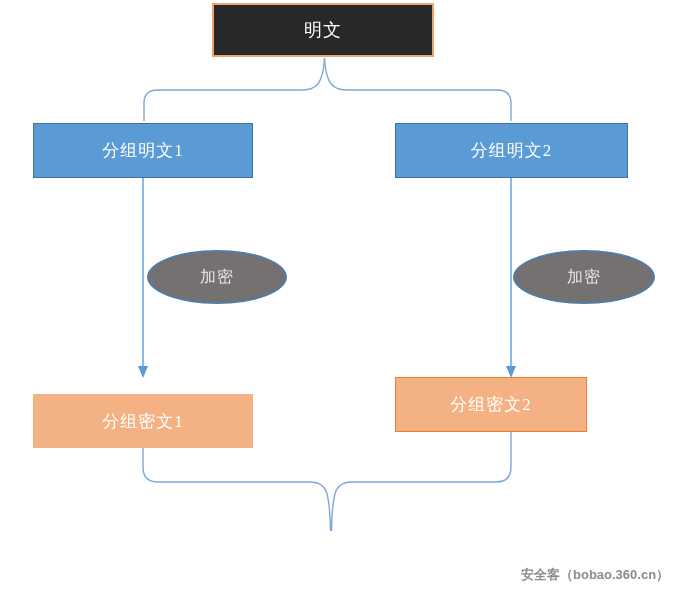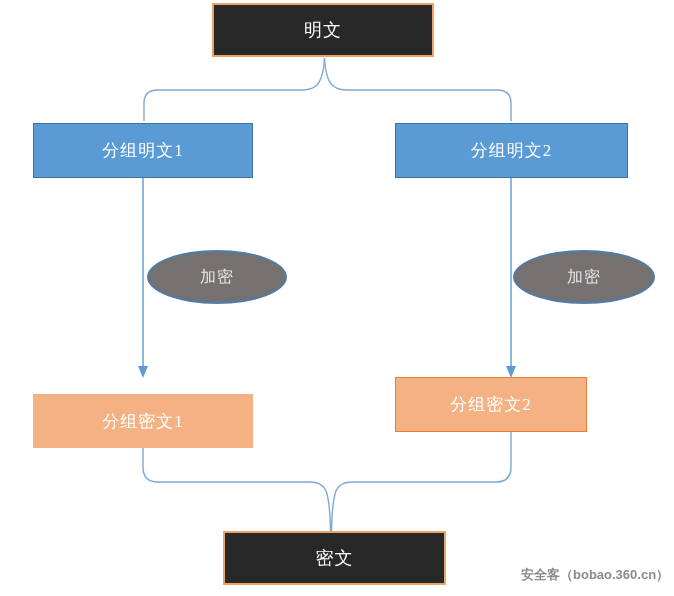--- a/index.html
+++ b/index.html
@@ -105,19 +105,16 @@
   </div>
 
   <div class="node orange-box" id="block-cipher-1">
     <span>分组密文1</span>
   </div>
 
   <div class="node orange-box bordered" id="block-cipher-2">
     <span>分组密文2</span>
   </div>
 
-  <div class="node dark-box" id="ciphertext-box">
-    <span>密文</span>
-  </div>
 
   <div class="watermark">安全客（bobao.360.cn）</div>
 
 </div>
 
 </body></html>

